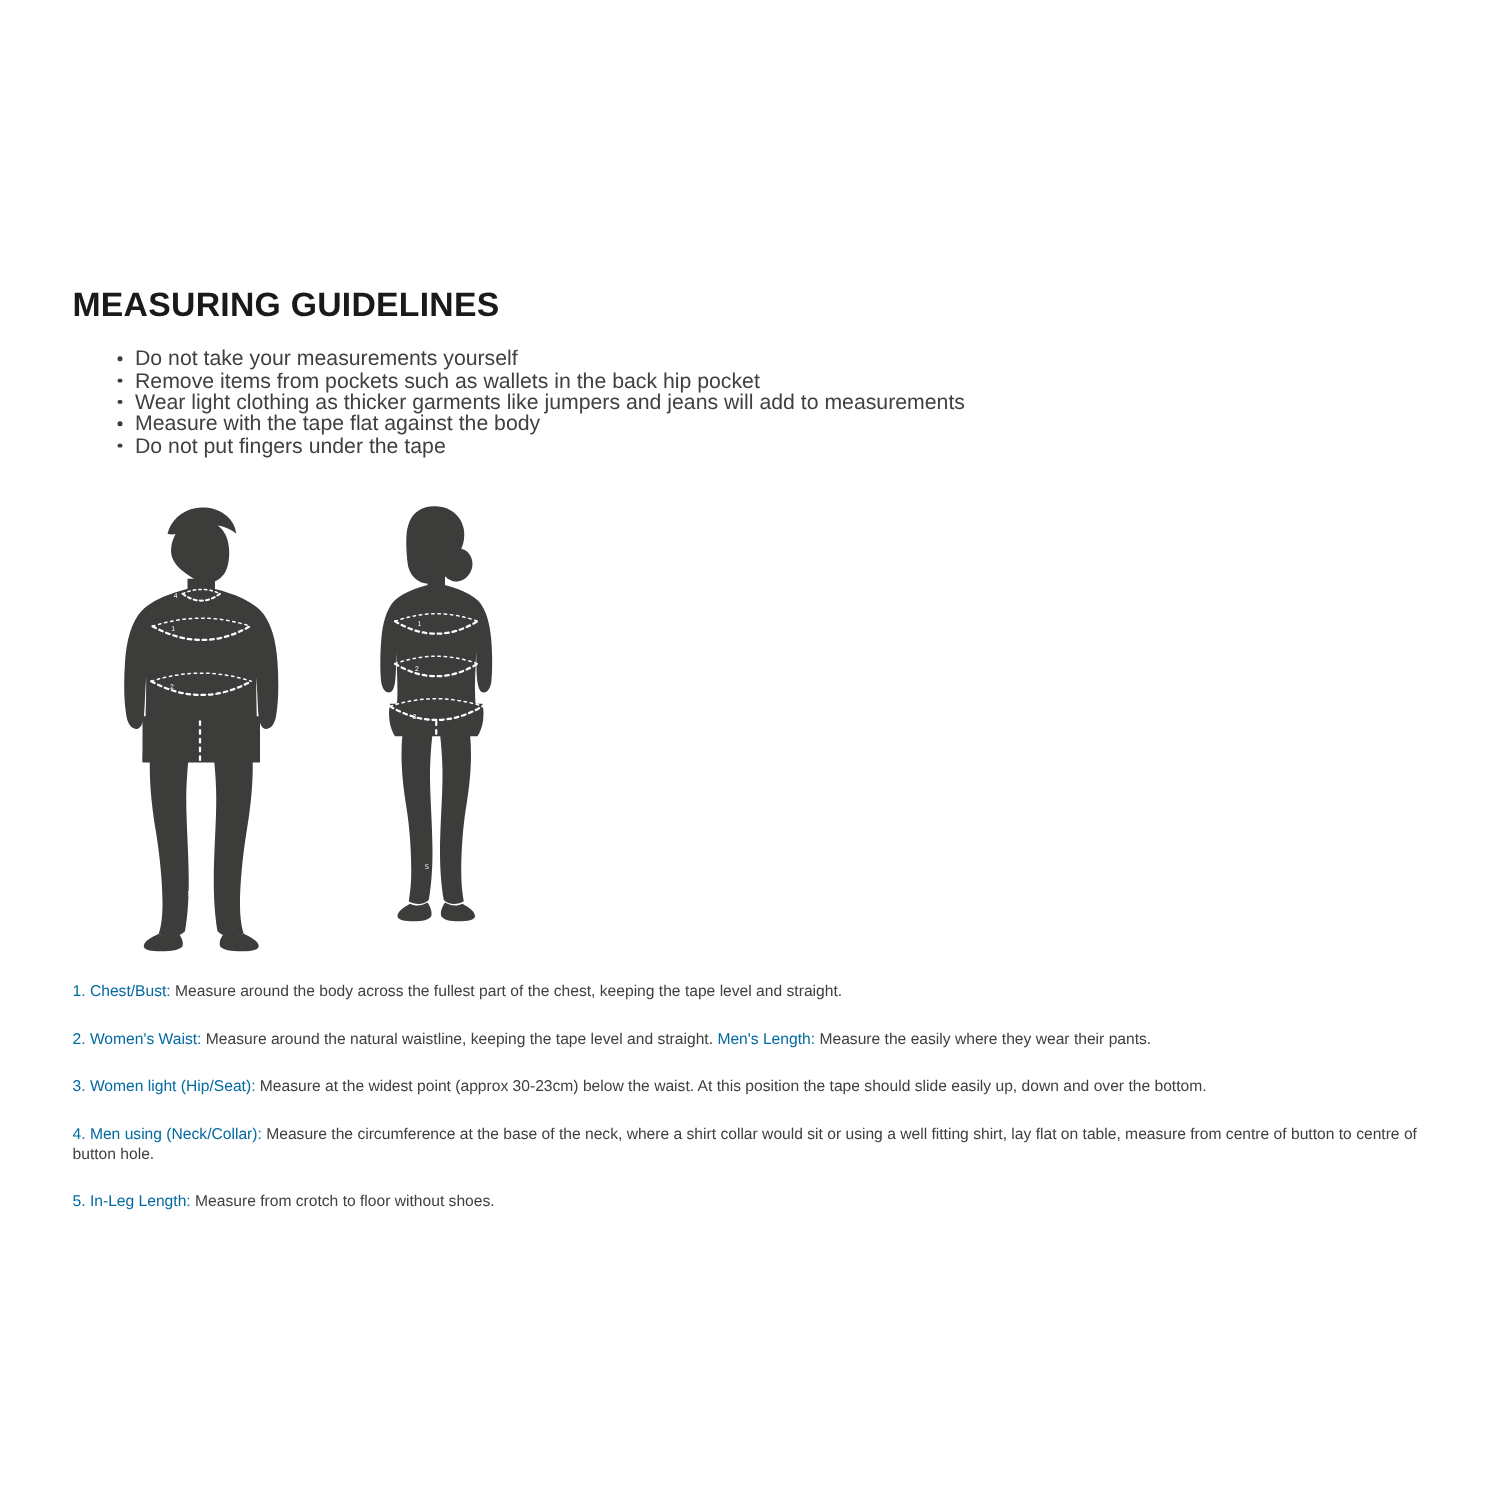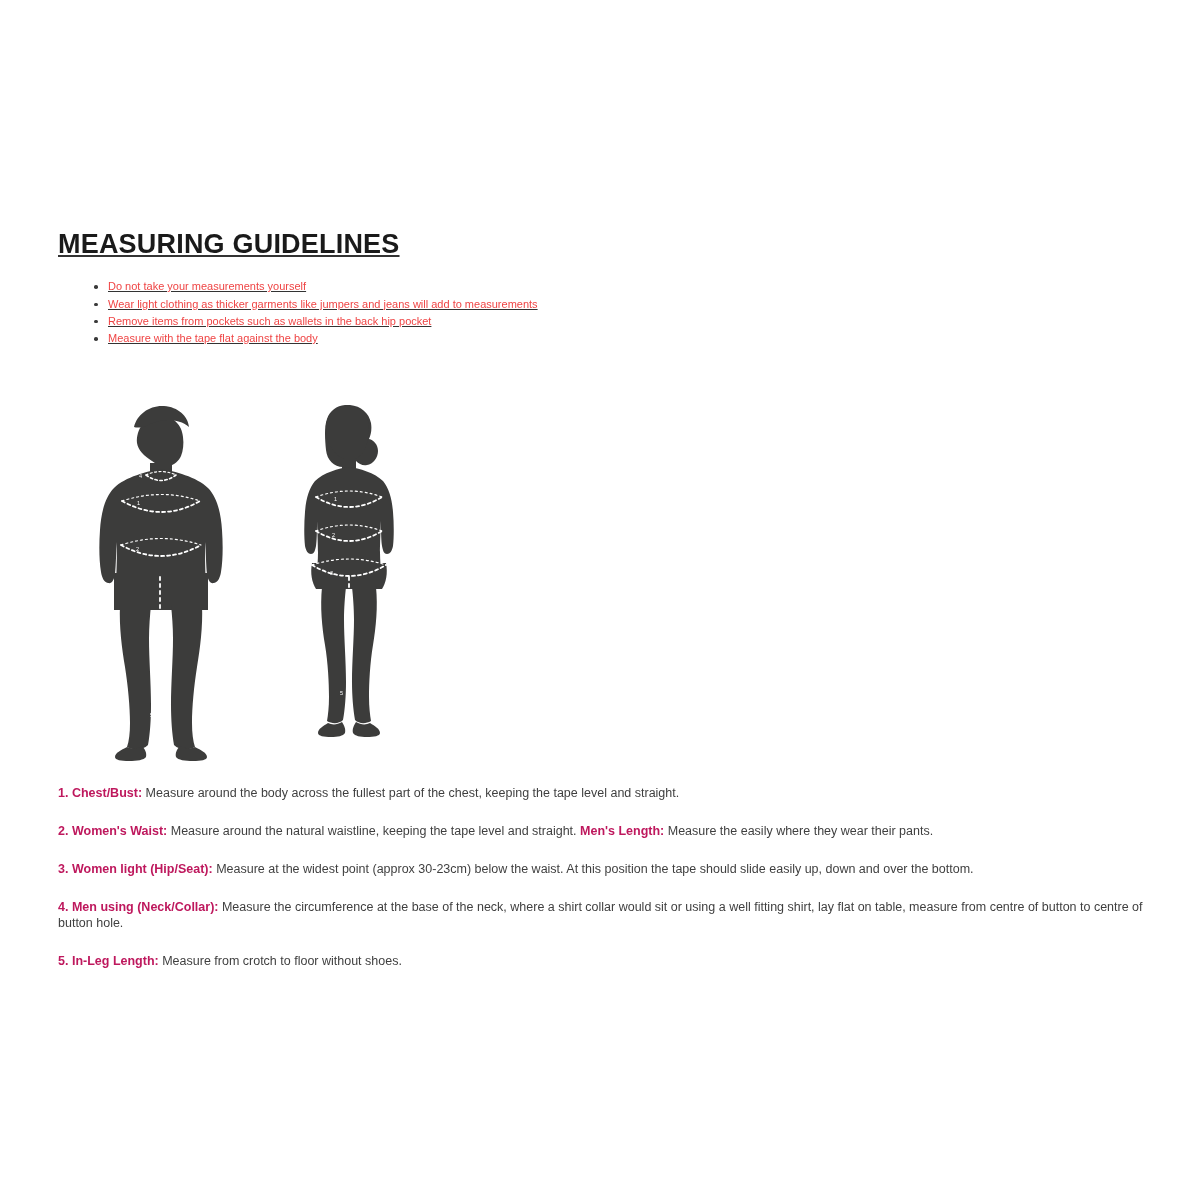--- a/index.html
+++ b/index.html
@@ -20,38 +20,37 @@
     left: 0;
     top: 0;
     width: 1200px;
     height: 1200px;
   }
   .content {
     position: absolute;
     left: 58px;
     top: 228px;
     width: 1090px;
-    text-decoration: underline;
   }
   h1.title {
     font-size: 27px;
     font-weight: bold;
     color: #1a1a1a;
     margin: 0 0 18px 0;
     letter-spacing: 0.2px;
     line-height: 1.2;
   }
   ul.guidelines {
     margin: 0;
     padding: 0 0 0 36px;
     list-style: none;
   }
   ul.guidelines li {
-    font-size: 11px;
-    color: #ef4444;
+    font-size: 17px;
+    color: #404040;
     line-height: 17.3px;
     position: relative;
     padding-left: 14px;
   }
   ul.guidelines li::before {
     content: "";
     position: absolute;
     left: 0;
     top: 7px;
     width: 3.5px;
@@ -77,35 +76,36 @@
     top: 785px;
     width: 1090px;
   }
   .defs p {
     margin: 0 0 22px 0;
     font-size: 12.5px;
     line-height: 16px;
     color: #3f3f3f;
   }
   .defs p:last-child { margin-bottom: 16px; }
-  .defs b { color: #be185d; font-weight: bold; }
+  .defs b { color: #0369a1; font-weight: normal; }
 </style>
 </head>
 <body>
 
 <div class="page">
 
   <div class="content">
     <h1 class="title">MEASURING GUIDELINES</h1>
 
     <ul class="guidelines">
       <li>Do not take your measurements yourself</li>
+      <li>Remove items from pockets such as wallets in the back hip pocket</li>
       <li>Wear light clothing as thicker garments like jumpers and jeans will add to measurements</li>
-      <li>Remove items from pockets such as wallets in the back hip pocket</li>
       <li>Measure with the tape flat against the body</li>
+      <li>Do not put fingers under the tape</li>
     </ul>
   </div>
 
   <div class="figures">
     <svg width="540" height="360" viewBox="0 0 540 360" xmlns="http://www.w3.org/2000/svg">
 
       <g>
 
         <path fill="#3c3c3b" d="M77 38 c-1,-14 8,-26 22,-27 c13,-1 23,8 24,21 c1,7 0,14 -2,19 c-2,5 -7,9 -12,10 c-6,1 -12,-1 -17,-5 c-8,-5 -14,-11 -15,-18 z"></path>
 

